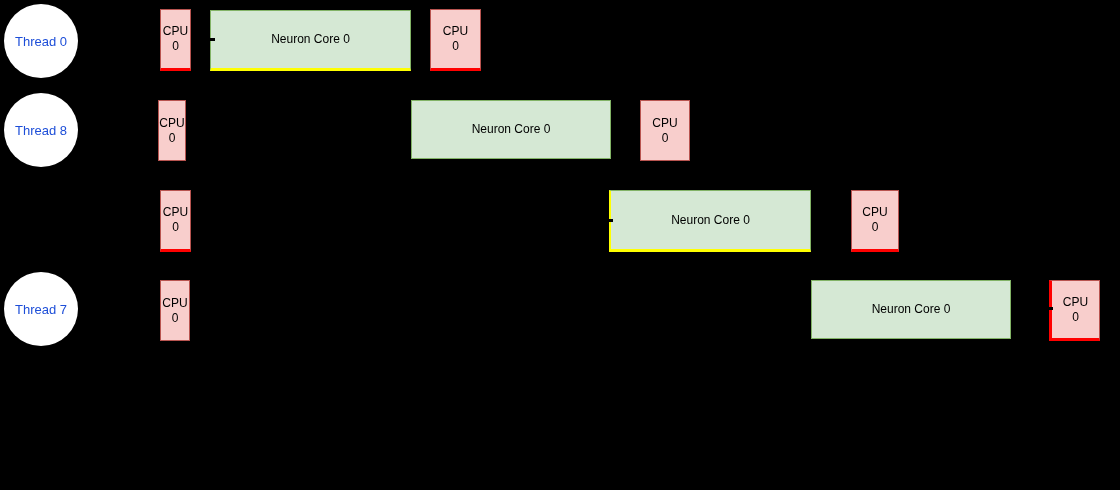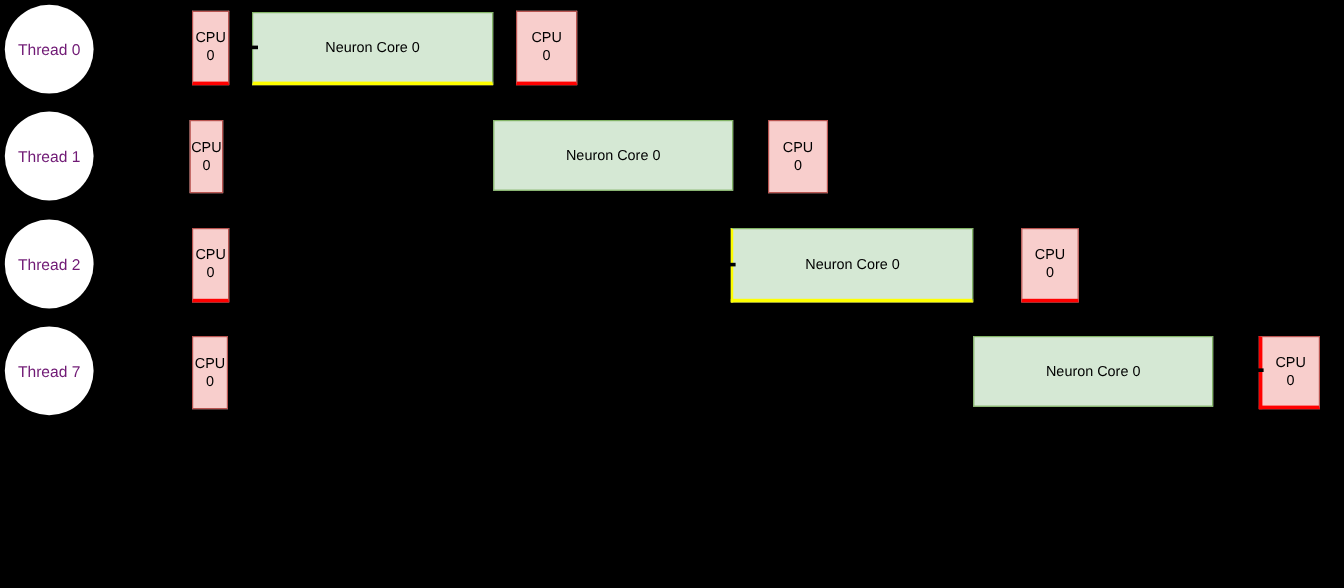--- a/index.html
+++ b/index.html
@@ -17,21 +17,21 @@
   }
   .thread-circle {
     position: absolute;
     background: #ffffff;
     border-radius: 50%;
     display: flex;
     align-items: center;
     justify-content: center;
   }
   .thread-label {
-    color: #701a75;
+    color: #1d4ed8;
     font-size: 13px;
     line-height: 1;
     white-space: nowrap;
   }
   .block {
     position: absolute;
     box-sizing: border-box;
     display: flex;
     flex-direction: column;
     align-items: center;
@@ -61,35 +61,32 @@
       <span class="blabel">0</span>
     </div>
     <div class="block" style="left: 210px; top: 10px; width: 201px; height: 61px; background: rgb(213, 232, 212); border-width: 1px 1px 3px; border-style: solid; border-color: rgb(130, 179, 102) rgb(130, 179, 102) rgb(255, 255, 0); border-image: initial;">
       <span class="blabel">Neuron Core 0</span>
     </div>
     <div class="block" style="left: 430px; top: 9px; width: 51px; height: 62px; background: rgb(248, 206, 204); border-width: 1px 1px 3px; border-style: solid; border-color: rgb(184, 84, 80) rgb(184, 84, 80) rgb(255, 0, 0); border-image: initial;">
       <span class="blabel">CPU</span>
       <span class="blabel">0</span>
     </div>
     <div class="thread-circle" style="left: 4px; top: 93px; width: 74px; height: 74px; background: rgb(255, 255, 255);">
-      <span class="thread-label">Thread 1</span>
+      <span class="thread-label">Thread 8</span>
     </div>
     <div class="block" style="left: 158px; top: 100px; width: 28px; height: 61px; background: rgb(248, 206, 204); border: 1px solid rgb(184, 84, 80);">
       <span class="blabel">CPU</span>
       <span class="blabel">0</span>
     </div>
     <div class="block" style="left: 411px; top: 100px; width: 200px; height: 59px; background: rgb(213, 232, 212); border: 1px solid rgb(130, 179, 102);">
       <span class="blabel">Neuron Core 0</span>
     </div>
     <div class="block" style="left: 640px; top: 100px; width: 50px; height: 61px; background: rgb(248, 206, 204); border: 1px solid rgb(184, 84, 80);">
       <span class="blabel">CPU</span>
       <span class="blabel">0</span>
-    </div>
-    <div class="thread-circle" style="left: 4px; top: 183px; width: 74px; height: 74px; background: rgb(255, 255, 255);">
-      <span class="thread-label">Thread 2</span>
     </div>
     <div class="block" style="left: 160px; top: 190px; width: 31px; height: 62px; background: rgb(248, 206, 204); border-width: 1px 1px 3px; border-style: solid; border-color: rgb(184, 84, 80) rgb(184, 84, 80) rgb(255, 0, 0); border-image: initial;">
       <span class="blabel">CPU</span>
       <span class="blabel">0</span>
     </div>
     <div class="block" style="left: 609px; top: 190px; width: 202px; height: 62px; background: rgb(213, 232, 212); border-width: 1px 1px 3px 2px; border-style: solid; border-color: rgb(130, 179, 102) rgb(130, 179, 102) rgb(255, 255, 0) rgb(255, 255, 0); border-image: initial;">
       <span class="blabel">Neuron Core 0</span>
     </div>
     <div class="block" style="left: 851px; top: 190px; width: 48px; height: 62px; background: rgb(248, 206, 204); border-width: 1px 1px 3px; border-style: solid; border-color: rgb(184, 84, 80) rgb(184, 84, 80) rgb(255, 0, 0); border-image: initial;">
       <span class="blabel">CPU</span>

